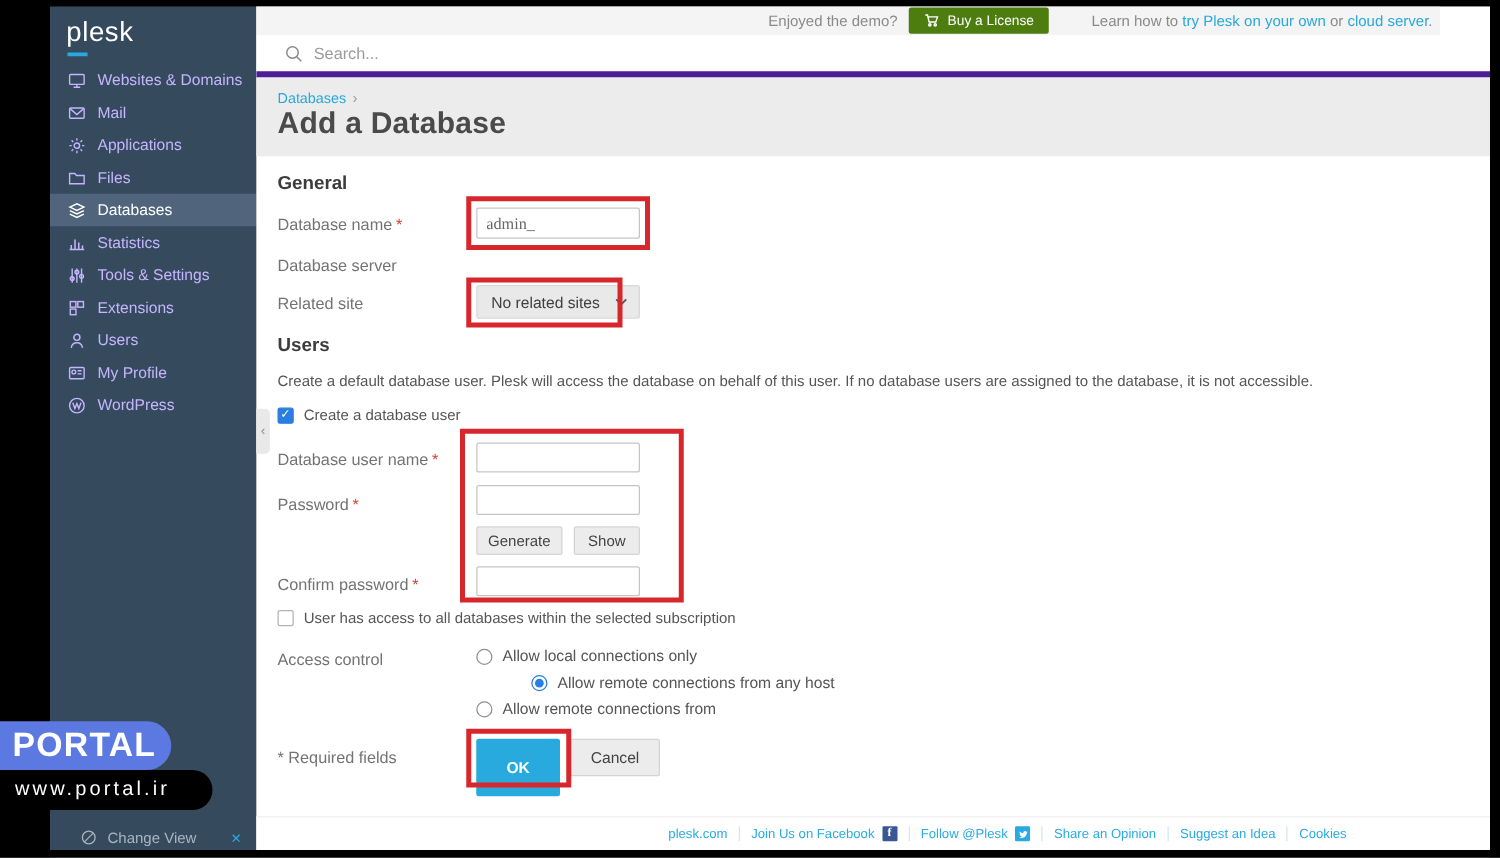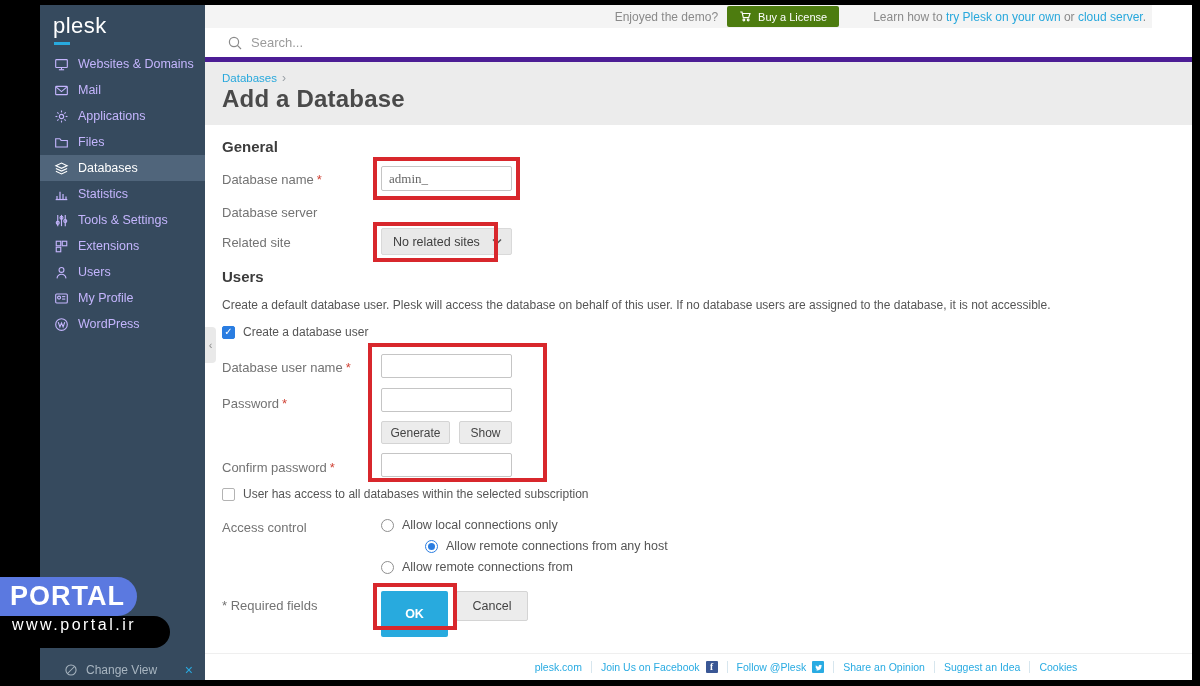--- a/index.html
+++ b/index.html
@@ -68,21 +68,21 @@
   .flink { display:flex; align-items:center; padding:0 9px; border-left:1px solid #d7e6ee; cursor:pointer; white-space:nowrap; }
   .flink:first-child { border-left:none; }
   .social { width:12px; height:12px; border-radius:1px; margin-left:6px; display:flex; align-items:center; justify-content:center; }
   .fb { background:#3a5795; color:#fff; font-size:9.5px; font-weight:700; font-family:"Liberation Serif",serif; }
   .tw { background:#29abe2; }
 
   
   .bar-black { position:absolute; background:#000; }
   .wm-title { position:absolute; left:0; top:577px; width:137px; height:39px; background:#5b79e0; border-radius:0 20px 20px 0; display:flex; align-items:center; z-index:50; }
   .wm-title span { color:#fff; font-size:27px; font-weight:800; letter-spacing:1px; padding-left:10px; }
-  .wm-url { position:absolute; left:0; top:616px; width:170px; height:32px; background:#000; border-radius:0 16px 16px 0; display:flex; z-index:50; }
+  .wm-url { position:absolute; left:0; top:616px; width:170px; height:32px; background:#000; border-radius:0 16px 16px 0; display:flex; align-items:center; z-index:50; }
   .wm-url span { color:#fff; font-size:16px; letter-spacing:2.5px; padding-left:12px; }
 </style>
 </head>
 <body>
 
 <div id="frame">
 
   <div id="sidebar">
     <div class="logo">plesk</div>
     <div class="logo-underline"></div>

